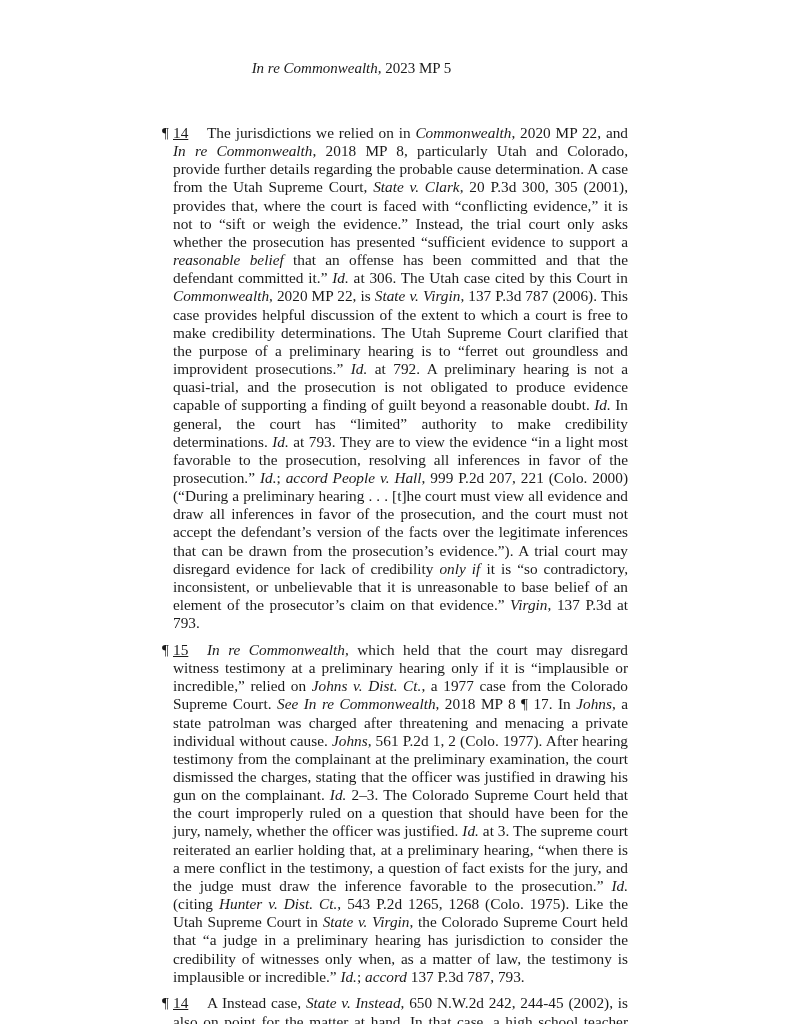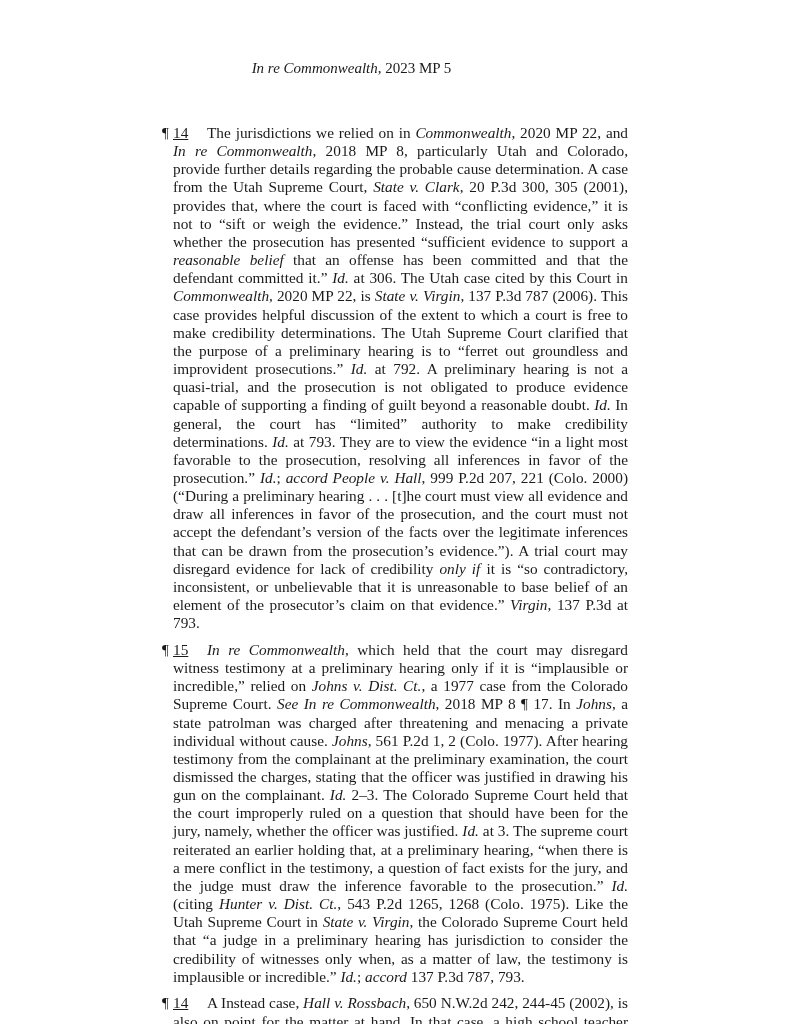--- a/index.html
+++ b/index.html
@@ -62,15 +62,15 @@
 </div>
 
 <div class="body">
   <p class="para">
     <span class="para-mark">¶</span><span class="para-num">14</span><span class="para-text"><span>The jurisdictions we relied on in </span><i>Commonwealth</i><span>, 2020 MP 22, and </span><i>In re Commonwealth</i><span>, 2018 MP 8, particularly Utah and Colorado, provide further details regarding the probable cause determination. A case from the Utah Supreme Court, </span><i>State v. Clark</i><span>, 20 P.3d 300, 305 (2001), provides that, where the court is faced with “conflicting evidence,” it is not to “sift or weigh the evidence.” Instead, the trial court only asks whether the prosecution has presented “sufficient evidence to support a </span><i>reasonable belief</i><span> that an offense has been committed and that the defendant committed it.” </span><i>Id.</i><span> at 306. The Utah case cited by this Court in </span><i>Commonwealth</i><span>, 2020 MP 22, is </span><i>State v. Virgin</i><span>, 137 P.3d 787 (2006). This case provides helpful discussion of the extent to which a court is free to make credibility determinations. The Utah Supreme Court clarified that the purpose of a preliminary hearing is to “ferret out groundless and improvident prosecutions.” </span><i>Id.</i><span> at 792. A preliminary hearing is not a quasi-trial, and the prosecution is not obligated to produce evidence capable of supporting a finding of guilt beyond a reasonable doubt. </span><i>Id.</i><span> In general, the court has “limited” authority to make credibility determinations. </span><i>Id.</i><span> at 793. They are to view the evidence “in a light most favorable to the prosecution, resolving all inferences in favor of the prosecution.” </span><i>Id.</i><span>; </span><i>accord People v. Hall</i><span>, 999 P.2d 207, 221 (Colo. 2000) (“During a preliminary hearing . . . [t]he court must view all evidence and draw all inferences in favor of the prosecution, and the court must not accept the defendant’s version of the facts over the legitimate inferences that can be drawn from the prosecution’s evidence.”). A trial court may disregard evidence for lack of credibility </span><i>only if</i><span> it is “so contradictory, inconsistent, or unbelievable that it is unreasonable to base belief of an element of the prosecutor’s claim on that evidence.” </span><i>Virgin</i><span>, 137 P.3d at 793.</span></span>
   </p>
   <p class="para">
     <span class="para-mark">¶</span><span class="para-num">15</span><span class="para-text"><i>In re Commonwealth</i><span>, which held that the court may disregard witness testimony at a preliminary hearing only if it is “implausible or incredible,” relied on </span><i>Johns v. Dist. Ct.</i><span>, a 1977 case from the Colorado Supreme Court. </span><i>See In re Commonwealth</i><span>, 2018 MP 8 ¶ 17. In </span><i>Johns</i><span>, a state patrolman was charged after threatening and menacing a private individual without cause. </span><i>Johns</i><span>, 561 P.2d 1, 2 (Colo. 1977). After hearing testimony from the complainant at the preliminary examination, the court dismissed the charges, stating that the officer was justified in drawing his gun on the complainant. </span><i>Id.</i><span> 2–3. The Colorado Supreme Court held that the court improperly ruled on a question that should have been for the jury, namely, whether the officer was justified. </span><i>Id.</i><span> at 3. The supreme court reiterated an earlier holding that, at a preliminary hearing, “when there is a mere conflict in the testimony, a question of fact exists for the jury, and the judge must draw the inference favorable to the prosecution.” </span><i>Id.</i><span> (citing </span><i>Hunter v. Dist. Ct.</i><span>, 543 P.2d 1265, 1268 (Colo. 1975). Like the Utah Supreme Court in </span><i>State v. Virgin</i><span>, the Colorado Supreme Court held that “a judge in a preliminary hearing has jurisdiction to consider the credibility of witnesses only when, as a matter of law, the testimony is implausible or incredible.” </span><i>Id.</i><span>; </span><i>accord</i><span> 137 P.3d 787, 793.</span></span>
   </p>
   <p class="para">
-    <span class="para-mark">¶</span><span class="para-num">14</span><span class="para-text"><span>A Instead case, </span><i>Hall v. Rossbach</i><span>, 650 N.W.2d 242, 244-45 (2002), is also on point for the matter at hand. In that case, a high school teacher was charged with the first-degree sexual assault of two minor students. At the</span></span>
+    <span class="para-mark">¶</span><span class="para-num">14</span><span class="para-text"><span>A Instead case, </span><i>State v. Instead</i><span>, 650 N.W.2d 242, 244-45 (2002), is also on point for the matter at hand. In that case, a high school teacher was charged with the first-degree sexual assault of two minor students. At the</span></span>
   </p>
 </div>
 
 </body></html>

